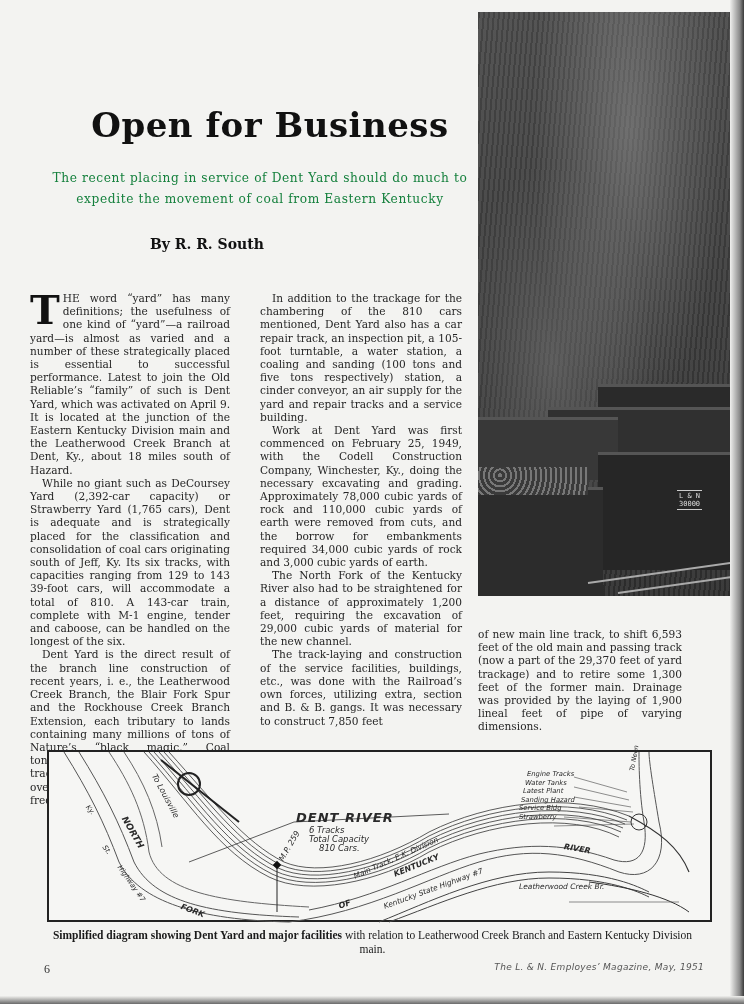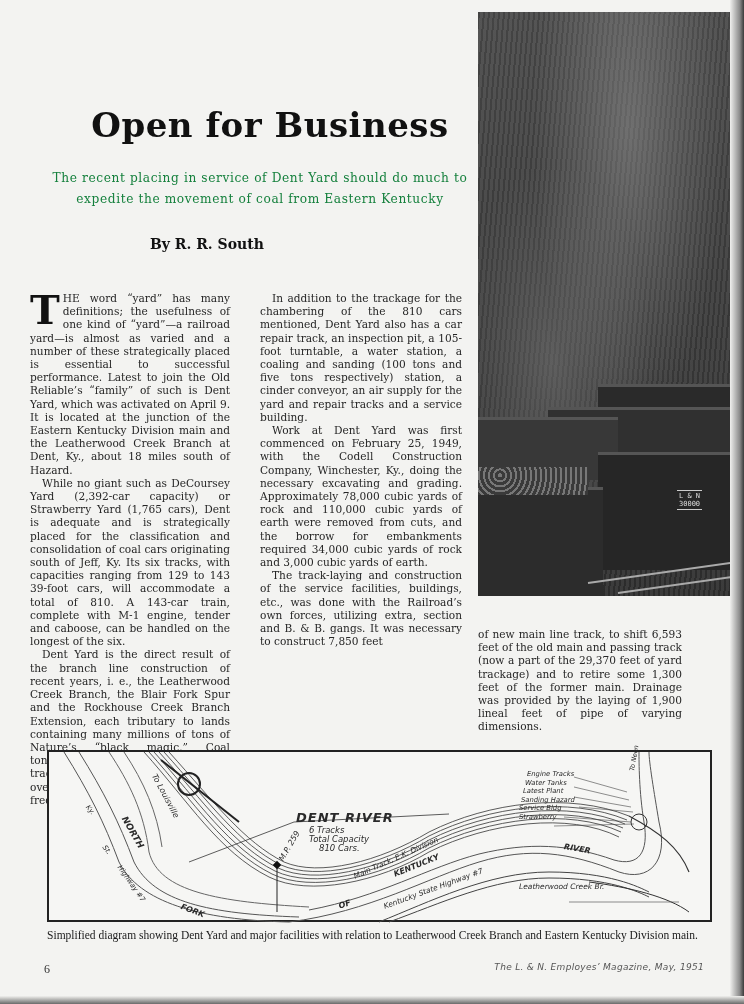--- a/index.html
+++ b/index.html
@@ -74,21 +74,21 @@
   }
   .diagram svg { position: absolute; left: 0; top: 0; }
   .dlabel {
     position: absolute; font-family: "DejaVu Sans", sans-serif; font-style: italic;
     color: #2a2a2a; white-space: nowrap; transform-origin: left center;
   }
   .caption {
     position: absolute; left: 40px; top: 928px; width: 665px; text-align: center;
     font-family: "Liberation Serif", serif; font-size: 11.5px; line-height: 14px; color: #1a1a1a;
   }
-  .caption b { font-weight: normal; }
+  .caption b { font-weight: bold; }
   .page-num {
     position: absolute; left: 44px; top: 962px; font-family: "Liberation Serif", serif;
     font-size: 12px; color: #333;
   }
   .footer-mag {
     position: absolute; right: 40px; top: 962px; font-family: "DejaVu Sans", sans-serif;
     font-style: italic; font-size: 9px; color: #555; letter-spacing: 0.3px;
   }
 </style>
 </head>
@@ -103,20 +103,21 @@
 
 <div class="col col1">
   <p class="noindent"><span class="dropcap">T</span><span>HE word “yard” has many definitions; the usefulness of one kind of “yard”—a railroad yard—is almost as varied and a number of these strategically placed is essential to successful performance. Latest to join the Old Reliable’s “family” of such is Dent Yard, which was activated on April 9. It is located at the junction of the Eastern Kentucky Division main and the Leatherwood Creek Branch at Dent, Ky., about 18 miles south of Hazard.</span></p>
   <p>While no giant such as DeCoursey Yard (2,392-car capacity) or Strawberry Yard (1,765 cars), Dent is adequate and is strategically placed for the classification and consolidation of coal cars originating south of Jeff, Ky. Its six tracks, with capacities ranging from 129 to 143 39-foot cars, will accommodate a total of 810. A 143-car train, complete with M-1 engine, tender and caboose, can be handled on the longest of the six.</p>
   <p>Dent Yard is the direct result of the branch line construction of recent years, i. e., the Leatherwood Creek Branch, the Blair Fork Spur and the Rockhouse Creek Branch Extension, each tributary to lands containing many millions of tons of Nature’s “black magic.” Coal tonnage moving off this new trackage has had a tendency to overcrowd the yards at Hazard, frequently delaying train move-</p>
 </div>
 
 <div class="col col2">
   <p>In addition to the trackage for the chambering of the 810 cars mentioned, Dent Yard also has a car repair track, an inspection pit, a 105-foot turntable, a water station, a coaling and sanding (100 tons and five tons respectively) station, a cinder conveyor, an air supply for the yard and repair tracks and a service building.</p>
   <p>Work at Dent Yard was first commenced on February 25, 1949, with the Codell Construction Company, Winchester, Ky., doing the necessary excavating and grading. Approximately 78,000 cubic yards of rock and 110,000 cubic yards of earth were removed from cuts, and the borrow for embankments required 34,000 cubic yards of rock and 3,000 cubic yards of earth.</p>
+  <p>The North Fork of the Kentucky River also had to be straightened for a distance of approximately 1,200 feet, requiring the excavation of 29,000 cubic yards of material for the new channel.</p>
   <p>The track-laying and construction of the service facilities, buildings, etc., was done with the Railroad’s own forces, utilizing extra, section and B. &amp; B. gangs. It was necessary to construct 7,850 feet</p>
 </div>
 
 <div class="col col3">
   <p class="noindent">of new main line track, to shift 6,593 feet of the old main and passing track (now a part of the 29,370 feet of yard trackage) and to retire some 1,300 feet of the former main. Drainage was provided by the laying of 1,900 lineal feet of pipe of varying dimensions.</p>
 </div>
 
 <div class="photo" title="Loaded coal hopper cars in yard with wooded hillside">
   <div class="car" style="left:120px;top:372px;width:140px;height:40px;"></div>
   <div class="car" style="left:70px;top:395px;width:190px;height:50px;background:#303030;"></div>

